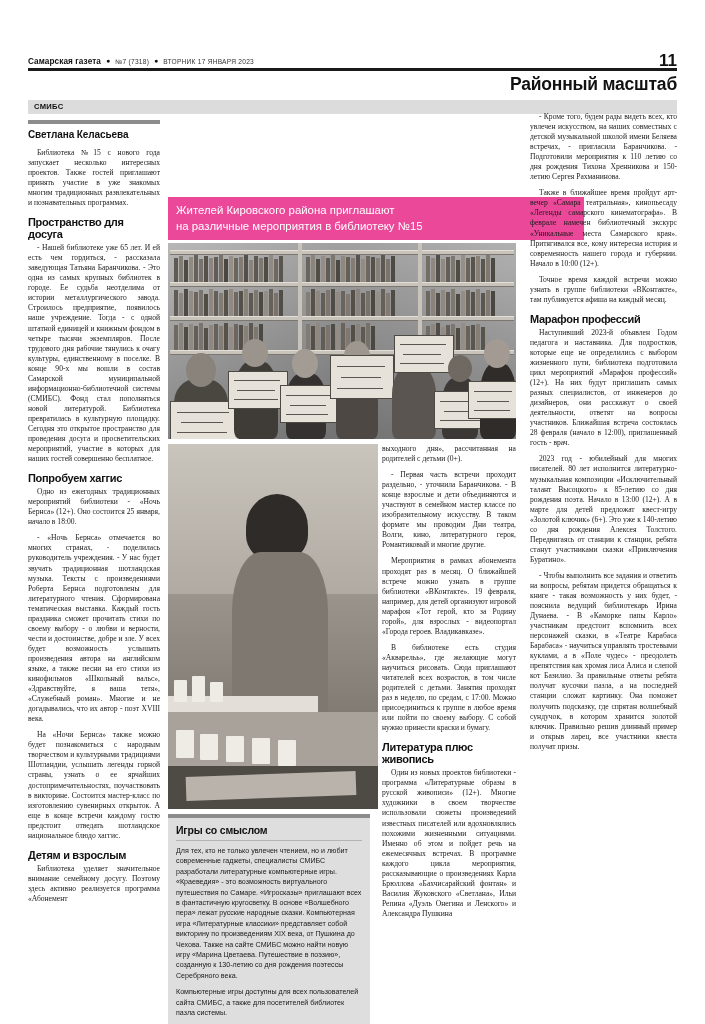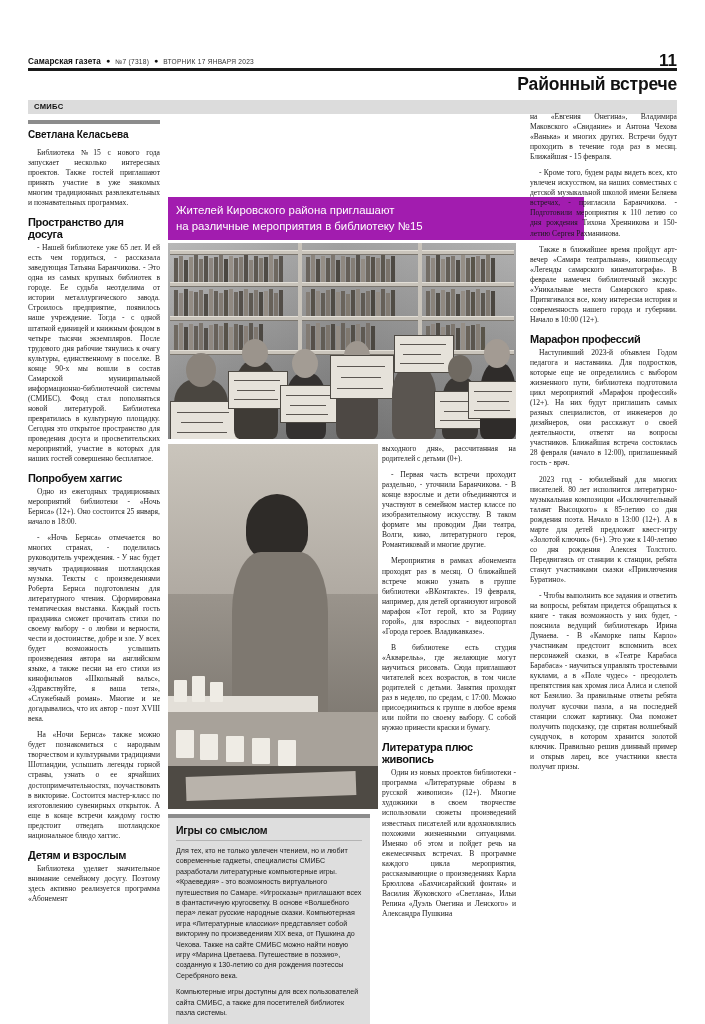--- a/index.html
+++ b/index.html
@@ -164,21 +164,21 @@
     line-height: 40px;
     color: #111;
     letter-spacing: -0.5px;
   }
   .headline .line2 { display: block; }
 
   .deck {
     position: absolute;
     left: 168px; top: 197px;
     width: 416px;
-    background: #a21caf;
+    background: #ec4899;
     color: #ffffff;
     font-family: "Liberation Sans", sans-serif;
     font-size: 11.4px;
     line-height: 16px;
     padding: 5px 8px 6px 8px;
     box-sizing: border-box;
   }
 
   
   .photo {
@@ -309,21 +309,21 @@
       <span class="paper-name">Самарская газета</span>
       <span class="bullet-sep">●</span>
       <span class="issue-info">№7 (7318)</span>
       <span class="bullet-sep">●</span>
       <span class="issue-info">ВТОРНИК 17 ЯНВАРЯ 2023</span>
     </div>
     <div class="page-number">11</div>
   </div>
   <div class="rule-thick"></div>
 
-  <div class="section-title">Районный встрече</div>
+  <div class="section-title">Районный масштаб</div>
 
   <div class="rubric-bar"></div>
   <div class="rubric-label">СМИБС</div>
 
 
   <div class="deck">
     <div>Жителей Кировского района приглашают</div>
     <div>на различные мероприятия в библиотеку №15</div>
   </div>
 
@@ -601,23 +601,23 @@
   <div class="col3">
     <p class="body-text" style="text-indent:0;">выходного дня», рассчитанная на родителей с детьми (0+).</p>
     <p class="body-text">- Первая часть встречи проходит раздельно, - уточнила Баранчикова. - В конце взрослые и дети объединяются и участвуют в семейном мастер классе по изобразительному искусству. В таком формате мы проводим Дни театра, Волги, кино, литературного героя, Романтиковый и многие другие.</p>
     <p class="body-text">Мероприятия в рамках абонемента проходят раз в месяц. О ближайшей встрече можно узнать в группе библиотеки «ВКонтакте». 19 февраля, например, для детей организуют игровой марафон «Тот герой, кто за Родину горой», для взрослых - видеопортал «Города героев. Владикавказе».</p>
     <p class="body-text">В библиотеке есть студия «Акварельь», где желающие могут научиться рисовать. Сюда приглашают читателей всех возрастов, в том числе родителей с детьми. Занятия проходят раз в неделю, по средам, с 17:00. Можно присоединиться к группе в любое время или пойти по своему выбору. С собой нужно принести краски и бумагу.</p>
     <h2 class="subhead">Литература плюс живопись</h2>
     <p class="body-text">Один из новых проектов библиотеки - программа «Литературные образы в русской живописи» (12+). Многие художники в своем творчестве использовали сюжеты произведений известных писателей или вдохновлялись похожими жизненными ситуациями. Именно об этом и пойдет речь на ежемесячных встречах. В программе каждого цикла мероприятия, рассказывающие о произведениях Карла Брюллова «Бахчисарайский фонтан» и Василия Жуковского «Светлана», Ильи Репина «Дуэль Онегина и Ленского» и Александра Пушкина</p>
   </div>
 
   <div class="col4">
-    <p class="body-text" style="text-indent:0;">на «Евгения Онегина», Владимира Маковского «Свидание» и Антона Чехова «Ванька» и многих других. Встречи будут проходить в течение года раз в месяц. Ближайшая - 15 февраля.</p>
     <p class="body-text">- Кроме того, будем рады видеть всех, кто увлечен искусством, на наших совместных с детской музыкальной школой имени Беляева встречах, - пригласила Баранчикова. - Подготовили мероприятия к 110 летию со дня рождения Тихона Хренникова и 150-летию Сергея Рахманинова.</p>
     <p class="body-text">Также в ближайшее время пройдут арт-вечер «Самара театральная», кинопьесаду «Легенды самарского кинематографа». В феврале намечен библиотечный экскурс «Уникальные места Самарского края». Притягивался все, кому интересна история и современность нашего города и губернии. Начало в 10:00 (12+).</p>
+    <p class="body-text">Точное время каждой встречи можно узнать в группе библиотеки «ВКонтакте», там публикуется афиша на каждый месяц.</p>
     <h2 class="subhead">Марафон профессий</h2>
     <p class="body-text">Наступивший 2023-й объявлен Годом педагога и наставника. Для подростков, которые еще не определились с выбором жизненного пути, библиотека подготовила цикл мероприятий «Марафон профессий» (12+). На них будут приглашать самых разных специалистов, от инженеров до дизайнеров, они расскажут о своей деятельности, ответят на вопросы участников. Ближайшая встреча состоялась 28 февраля (начало в 12:00), приглашенный гость - врач.</p>
     <p class="body-text">2023 год - юбилейный для многих писателей. 80 лет исполнится литературно-музыкальная композиции «Исключительный талант Высоцкого» к 85-летию со дня рождения поэта. Начало в 13:00 (12+). А в марте для детей предложат квест-игру «Золотой ключик» (6+). Это уже к 140-летию со дня рождения Алексея Толстого. Передвигаясь от станции к станции, ребята станут участниками сказки «Приключения Буратино».</p>
     <p class="body-text">- Чтобы выполнить все задания и ответить на вопросы, ребятам придется обращаться к книге - такая возможность у них будет, - пояснила ведущий библиотекарь Ирина Дунаева. - В «Каморке папы Карло» участникам предстоит вспомнить всех персонажей сказки, в «Театре Карабаса Барабаса» - научиться управлять тростевыми куклами, а в «Поле чудес» - преодолеть препятствия как хромая лиса Алиса и слепой кот Базилио. За правильные ответы ребята получат кусочки пазла, а на последней станции сложат картинку. Она поможет получить подсказку, где спрятан волшебный сундучок, в котором хранится золотой ключик. Правильно решив длинный пример и открыв ларец, все участники квеста получат призы.</p>
   </div>
 
   <div class="infobox-rule-top"></div>
   <div class="infobox">
     <div class="infobox-title">Игры со смыслом</div>
     <div class="infobox-rule"></div>

